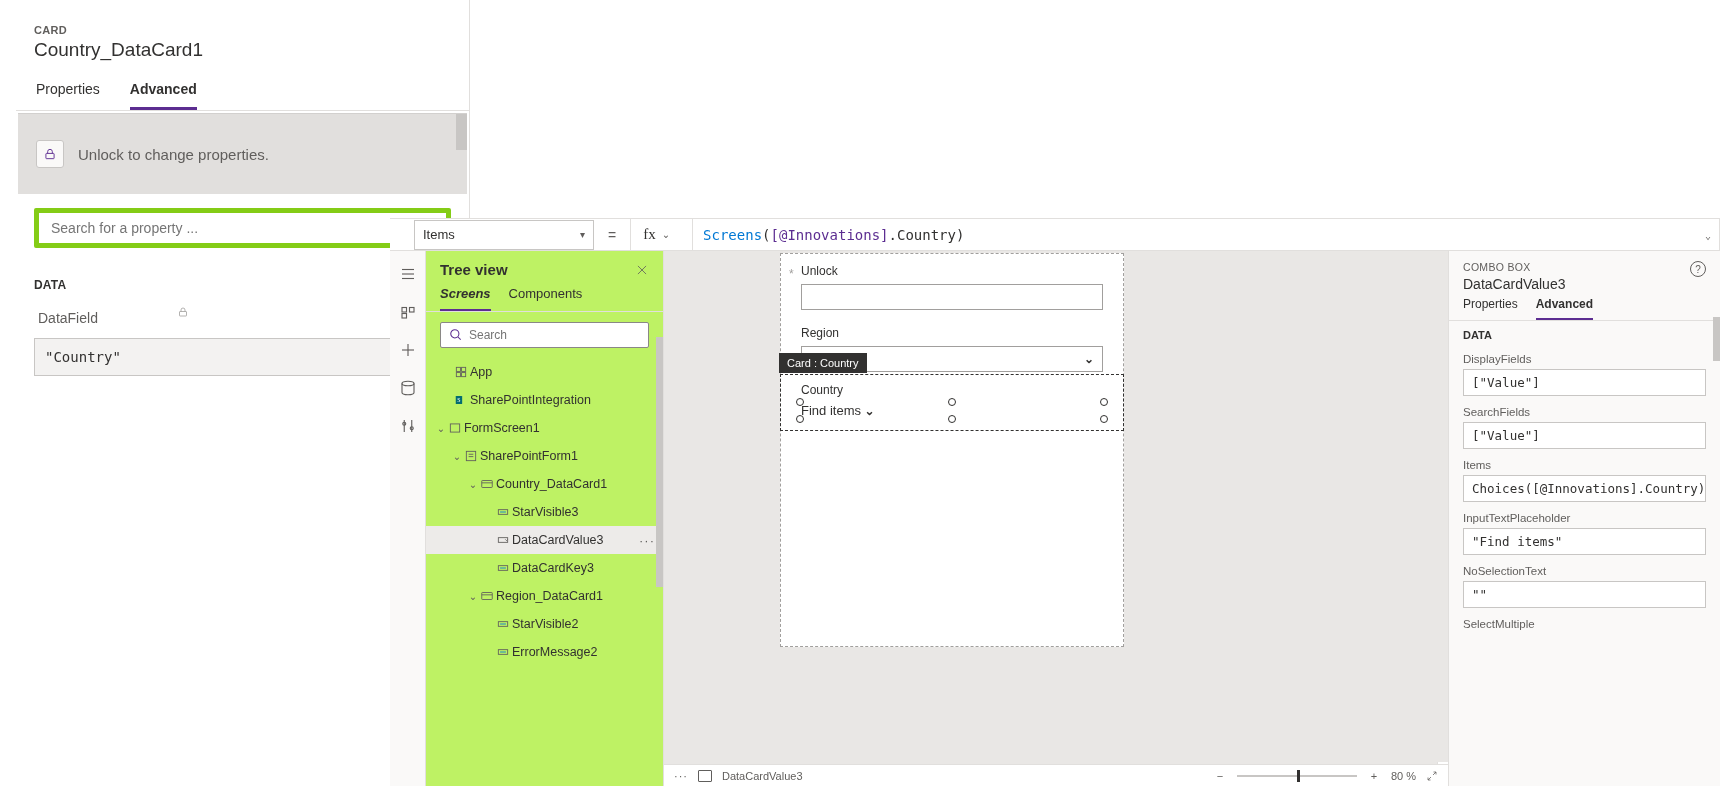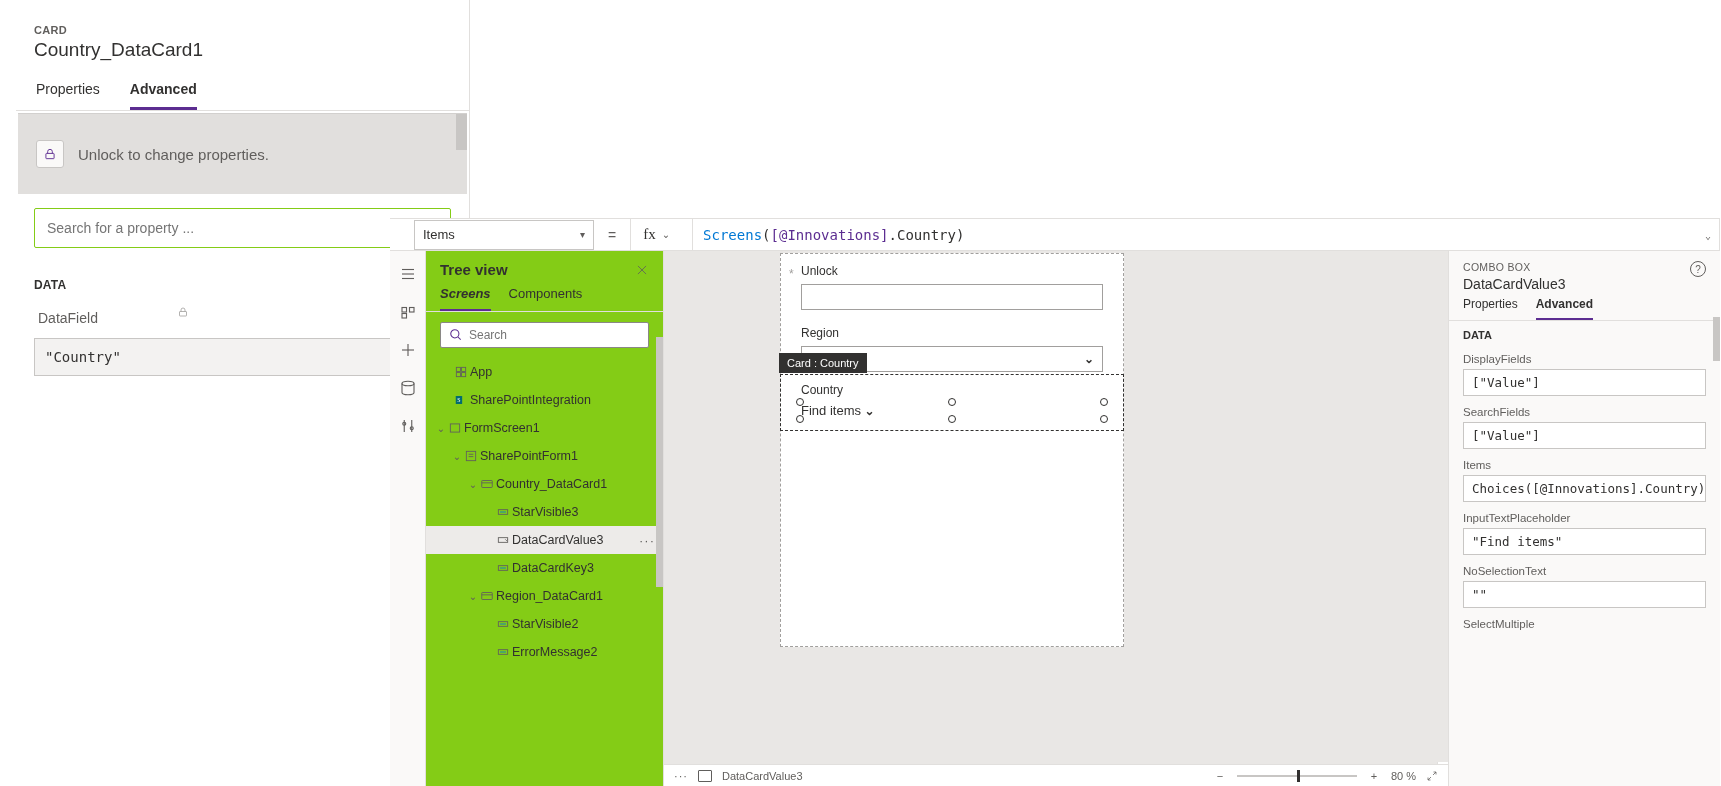--- a/index.html
+++ b/index.html
@@ -56,21 +56,21 @@
   .unlock-bar .lock-ic { width: 14px; height: 14px; stroke:#5c2d91; fill:none; stroke-width:1.6;}
   .unlock-bar .txt { color: #605e5c; font-size: 15px;}
   .unlock-bar .scroll-stub {
     position:absolute; right:0; top:0; width:11px; height:36px; background:#c8c6c4;
   }
   .card-panel .search-row {
     padding: 14px 18px 10px 18px;
   }
   .card-panel .search-box {
     display:flex; align-items:center;
-    border:1px solid #84cc16; border-radius:2px; height:40px;
+    border:5px solid #84cc16; border-radius:2px; height:40px;
     padding: 0 12px; gap: 8px;
   }
   .card-panel .search-box input {
     border:none; outline:none; flex:1; font-size:14px; color:#605e5c;
     background:transparent;
   }
   .card-panel .search-box .mag { width:18px; height:18px; stroke:#a19f9d; fill:none; stroke-width:1.6;}
   .sect-title {
     font-size: 12px; font-weight:600; letter-spacing:.2px;
     padding: 20px 18px 6px 18px;
@@ -142,21 +142,21 @@
   
   .vtoolbar {
     width: 36px; border-right:1px solid #e1dfdd; background:#faf9f8;
     display:flex; flex-direction:column; align-items:center; gap:20px;
     padding-top:14px;
   }
   .vtoolbar .ic { width:18px; height:18px; stroke:#605e5c; fill:none; stroke-width:1.5;}
 
   
   .tree {
-    width: 238px; border-right:1px solid #e1dfdd; background:#84cc16;
+    width: 238px; border-right:1px solid #e1dfdd; background:#bef264;
     display:flex; flex-direction:column; position:relative;
   }
   .tree .title-row {
     display:flex; justify-content:space-between; align-items:center;
     padding:10px 14px 4px 14px;
   }
   .tree .title-row .ttl { font-size:15px; font-weight:600;}
   .tree .close-ic { width:14px; height:14px; stroke:#605e5c; stroke-width:1.4;}
   .tree .tabs2 {
     display:flex; gap:18px; padding: 0 14px; border-bottom:1px solid #e1dfdd;

